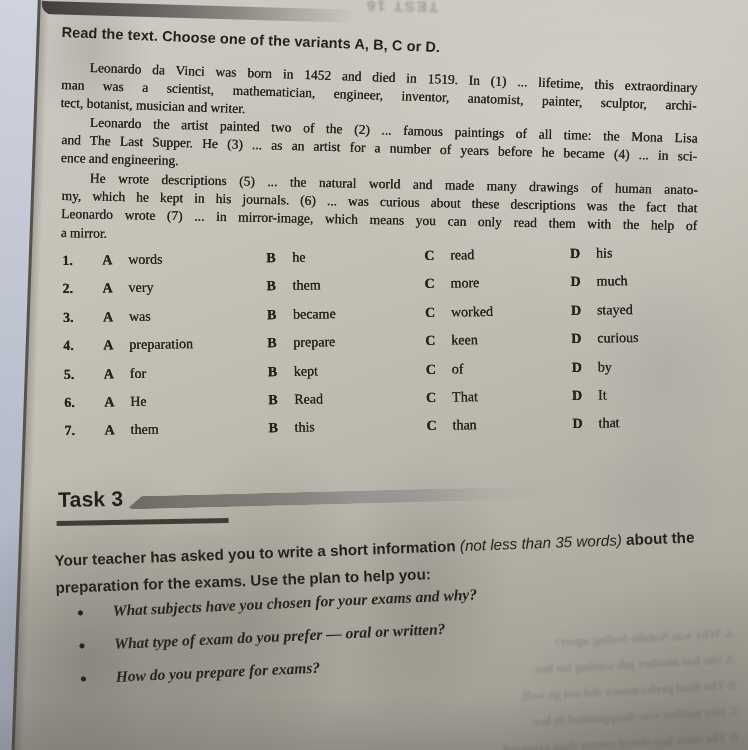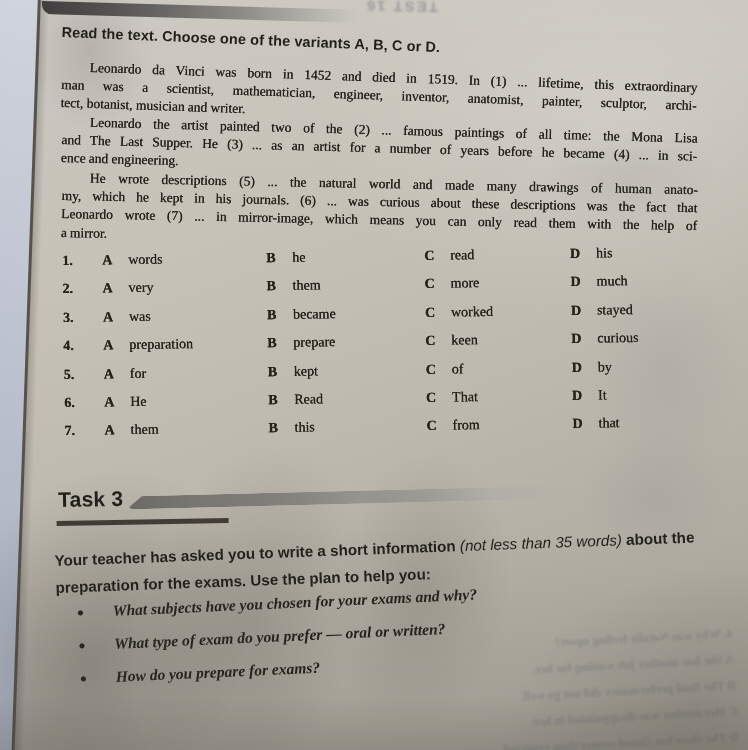--- a/index.html
+++ b/index.html
@@ -205,21 +205,21 @@
       <span class="opt-num">6.</span>
       <span><span class="opt-letter">A</span><span class="opt-word">He</span></span>
       <span><span class="opt-letter">B</span><span class="opt-word">Read</span></span>
       <span><span class="opt-letter">C</span><span class="opt-word">That</span></span>
       <span><span class="opt-letter">D</span><span class="opt-word">It</span></span>
     </div>
     <div class="opt-row">
       <span class="opt-num">7.</span>
       <span><span class="opt-letter">A</span><span class="opt-word">them</span></span>
       <span><span class="opt-letter">B</span><span class="opt-word">this</span></span>
-      <span><span class="opt-letter">C</span><span class="opt-word">from</span></span>
+      <span><span class="opt-letter">C</span><span class="opt-word">than</span></span>
       <span><span class="opt-letter">D</span><span class="opt-word">that</span></span>
     </div>
   </div>
 
   <div class="task3">
     <span class="task3-label">Task 3</span>
     <div class="task3-swoosh"></div>
     <div class="task3-underline"></div>
   </div>
 

